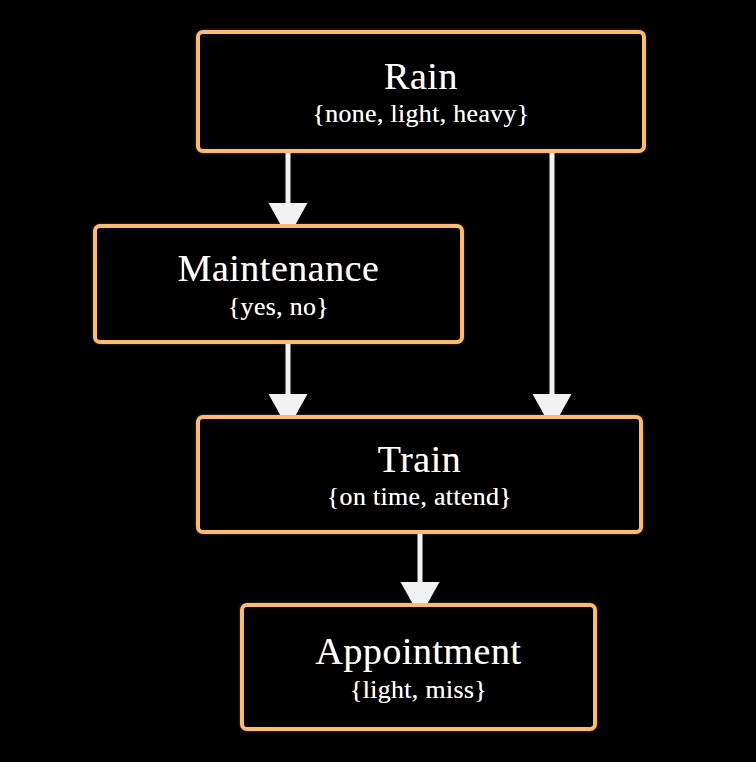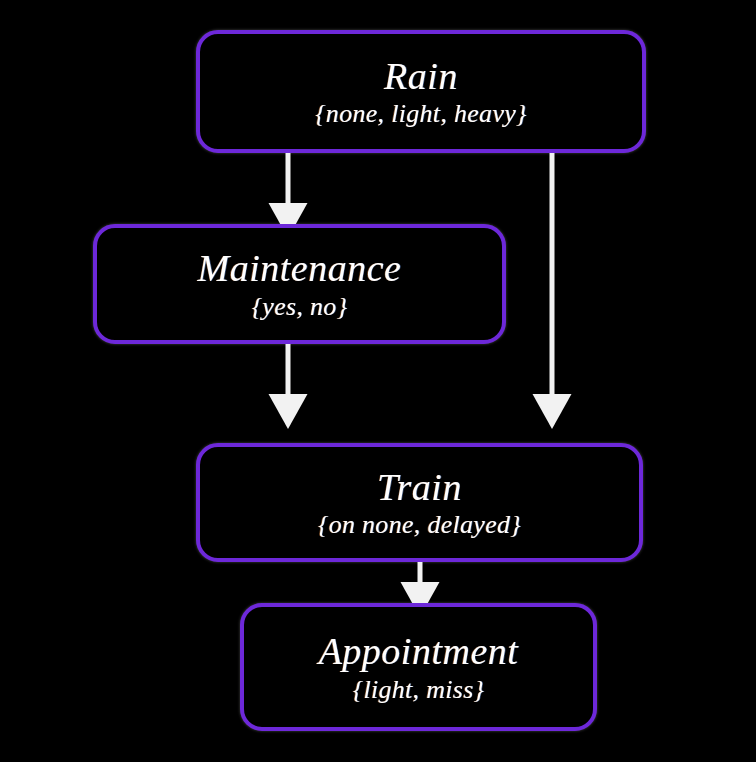--- a/index.html
+++ b/index.html
@@ -21,46 +21,45 @@
     left: 0;
     top: 0;
     width: 756px;
     height: 762px;
     pointer-events: none;
   }
   .node {
     position: absolute;
     box-sizing: border-box;
     background: #000000;
-    border: 4px solid #6d28d9;
-    border-radius: 22px;
+    border: 4px solid #fdba74;
+    border-radius: 7px;
     display: flex;
     flex-direction: column;
     align-items: center;
     justify-content: center;
     color: #ffffff;
     text-align: center;
-    font-style: italic;
     line-height: 1.12;
     box-shadow: 0 0 3px rgba(255,255,255,0.28);
   }
   .node-title {
     font-size: 38px;
     letter-spacing: 0.5px;
     text-shadow: -0.6px 0 rgba(255,160,80,0.45), 0.6px 0 rgba(120,170,255,0.45);
   }
   .node-states {
     font-size: 26px;
     letter-spacing: 0.3px;
     margin-top: 2px;
     text-shadow: -0.6px 0 rgba(255,160,80,0.45), 0.6px 0 rgba(120,170,255,0.45);
   }
   #node-rain      { left: 196px; top: 30px;  width: 450px; height: 123px; }
-  #node-maint     { left: 93px;  top: 224px; width: 413px; height: 120px; }
-  #node-train     { left: 196px; top: 415px; width: 447px; height: 119px; margin-top: 28px; }
+  #node-maint     { left: 93px;  top: 224px; width: 371px; height: 120px; }
+  #node-train     { left: 196px; top: 415px; width: 447px; height: 119px; }
   #node-appt      { left: 240px; top: 603px; width: 357px; height: 128px; }
 </style>
 </head>
 <body>
 
 <div id="canvas">
 
   <svg class="edge-layer" viewBox="0 0 756 762" xmlns="http://www.w3.org/2000/svg">
     <defs>
       <marker id="arrowhead" markerWidth="9" markerHeight="9" refX="3.2" refY="4.5" orient="auto" markerUnits="strokeWidth">
@@ -82,21 +81,21 @@
     <div class="node-states">{none, light, heavy}</div>
   </div>
 
   <div class="node" id="node-maint">
     <div class="node-title">Maintenance</div>
     <div class="node-states">{yes, no}</div>
   </div>
 
   <div class="node" id="node-train">
     <div class="node-title">Train</div>
-    <div class="node-states">{on none, delayed}</div>
+    <div class="node-states">{on time, attend}</div>
   </div>
 
   <div class="node" id="node-appt">
     <div class="node-title">Appointment</div>
     <div class="node-states">{light, miss}</div>
   </div>
 
 </div>
 
 </body></html>

